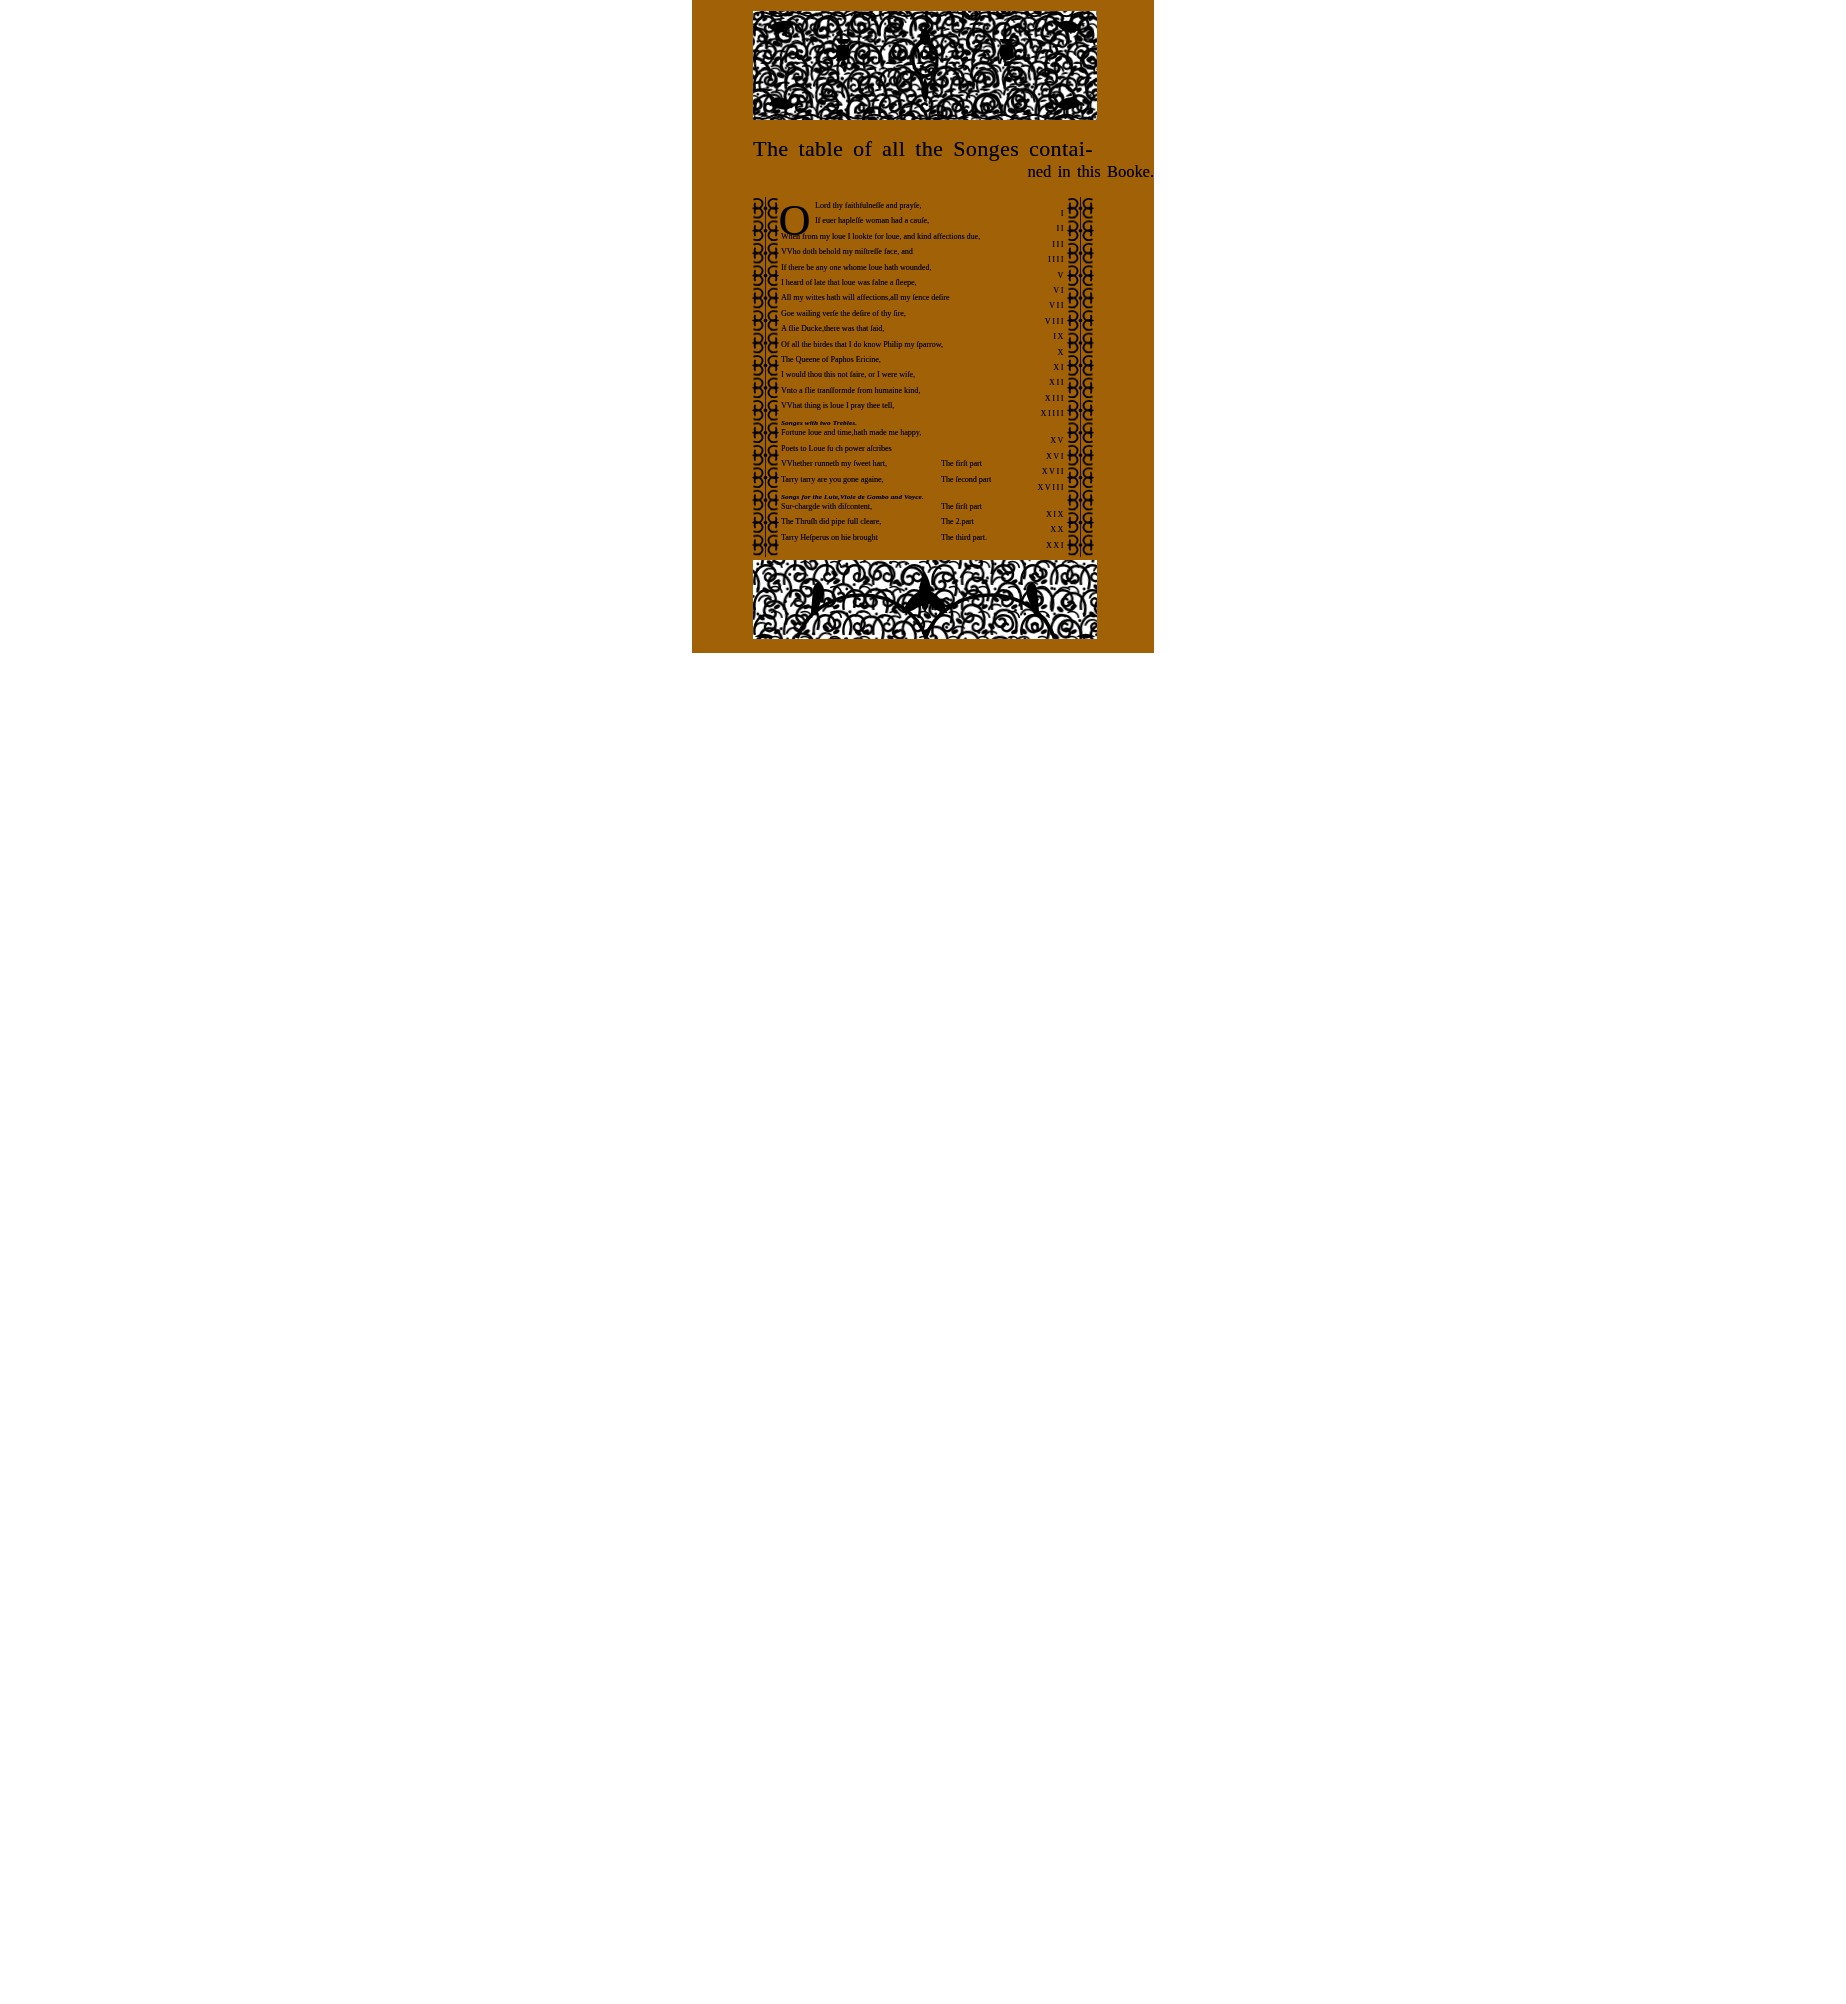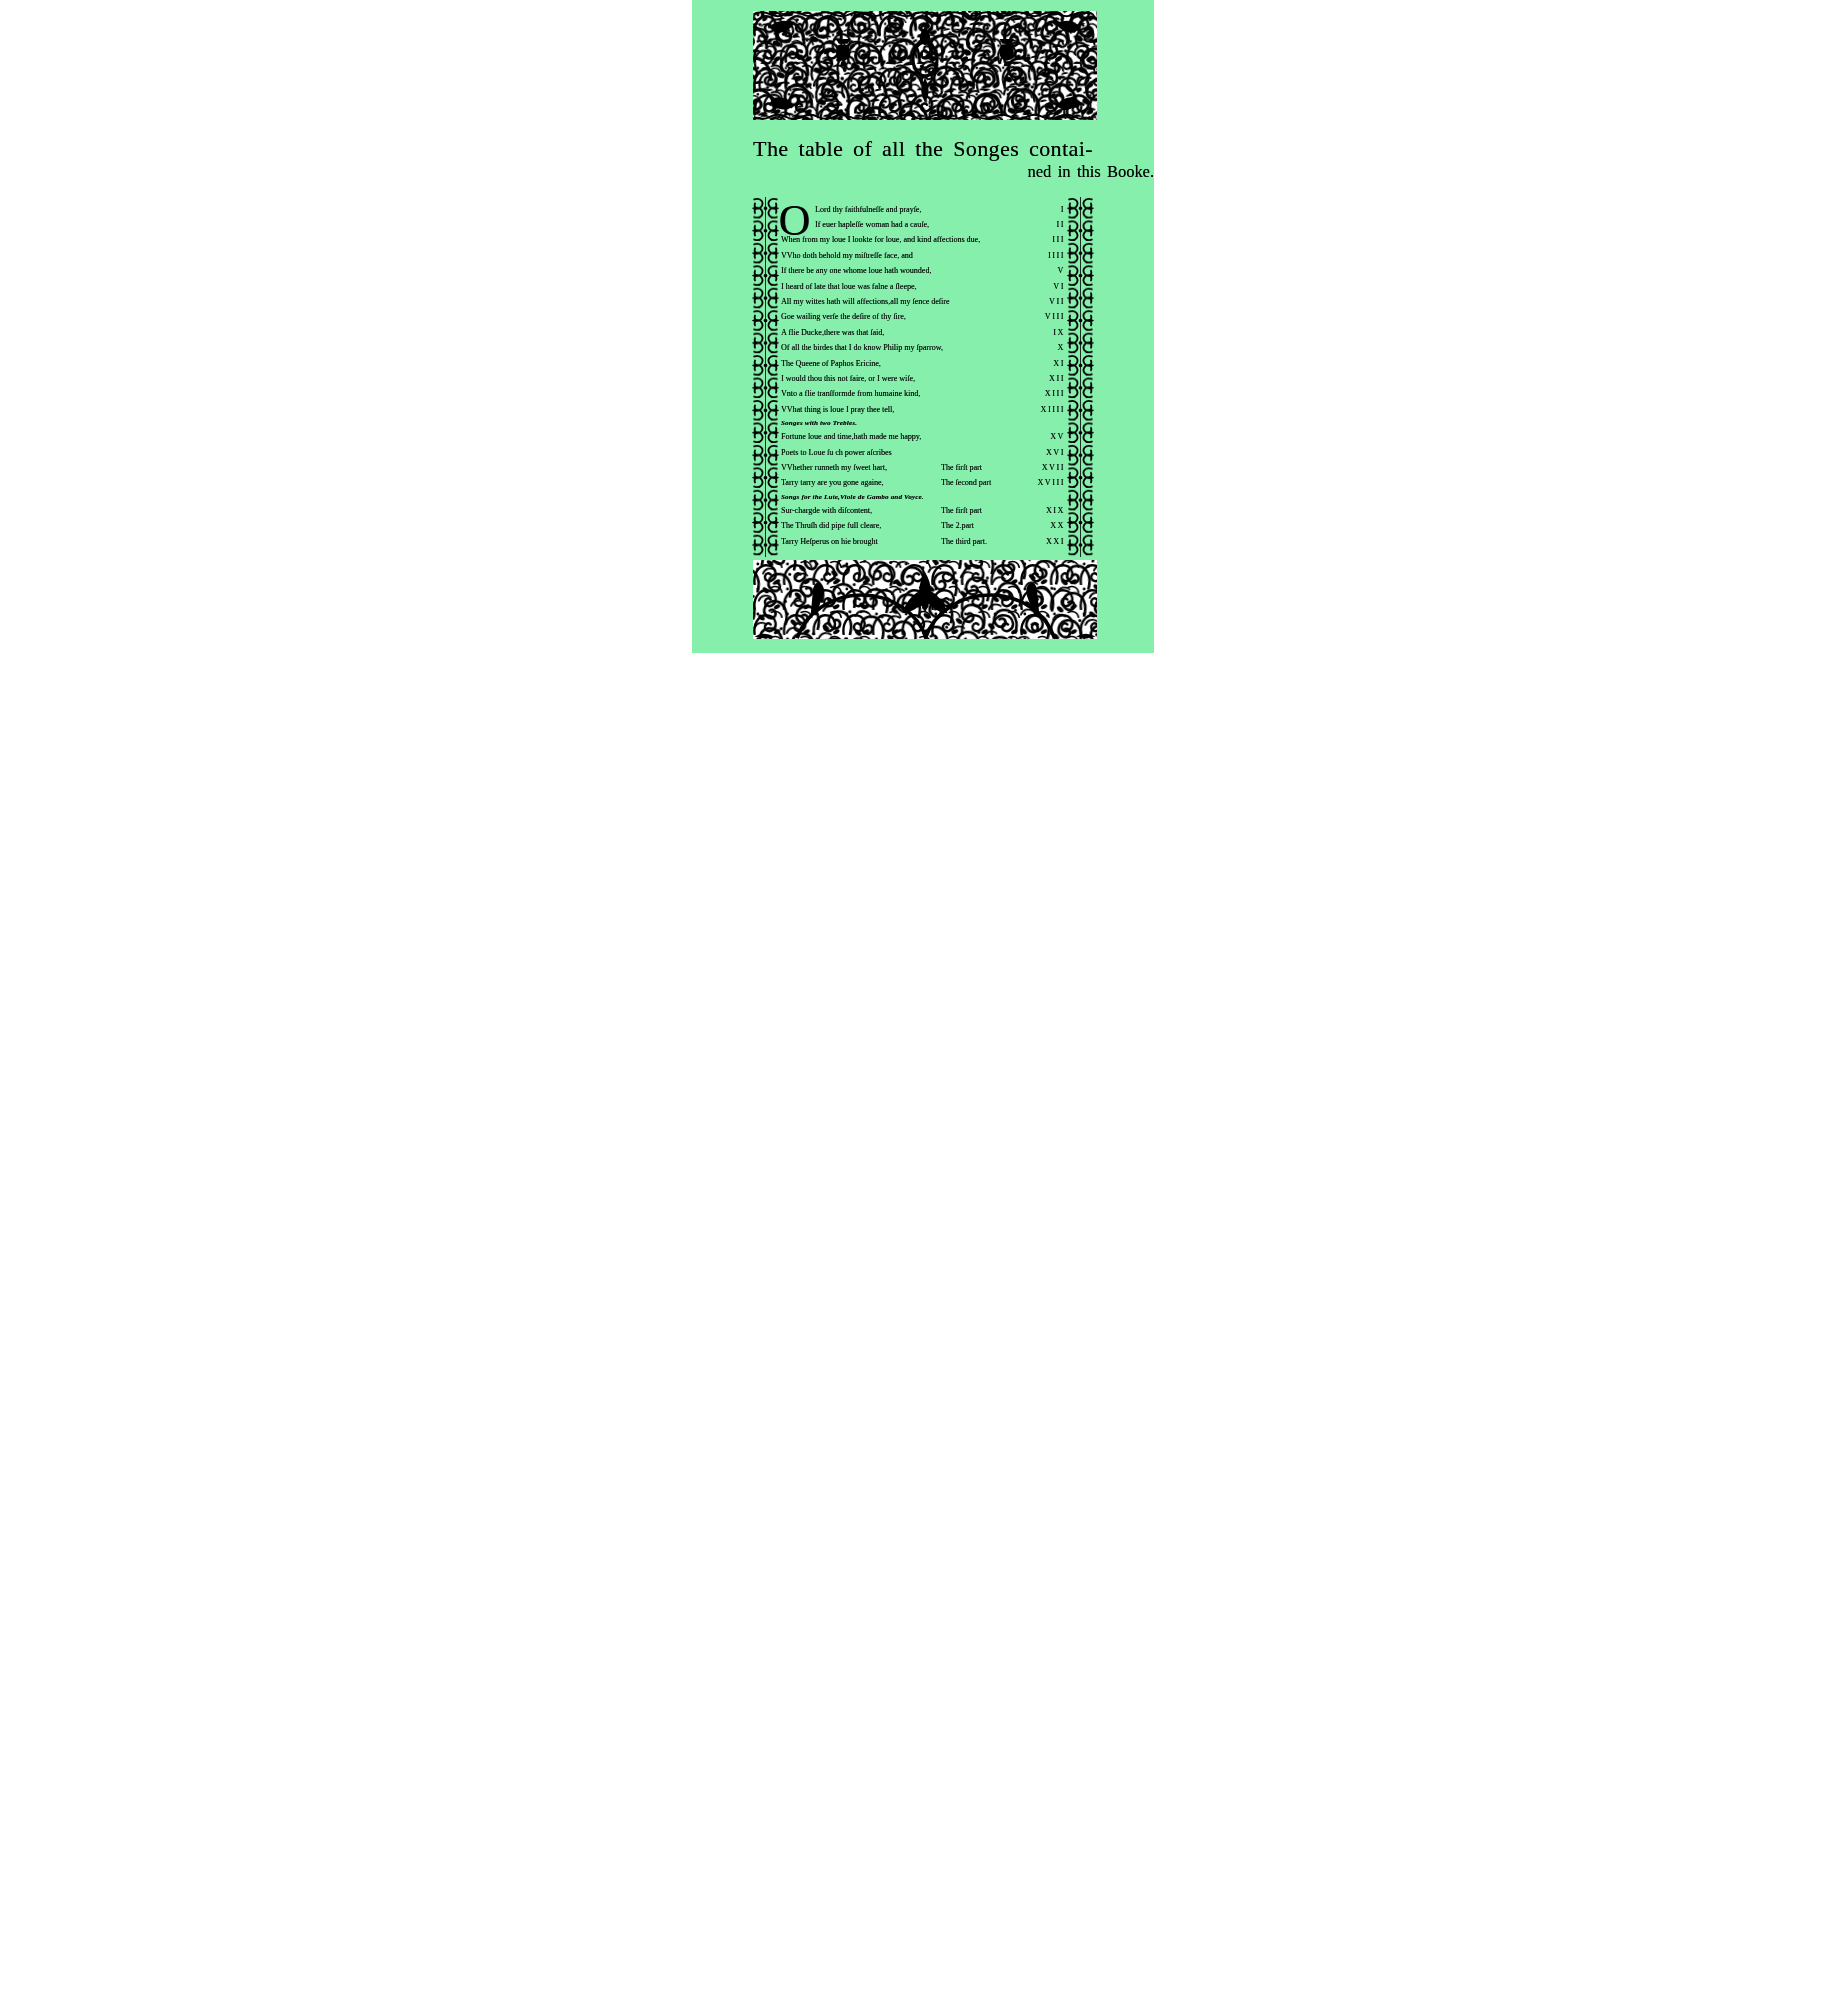--- a/index.html
+++ b/index.html
@@ -1,20 +1,20 @@
 <!DOCTYPE html>
 <html style="font-size:6.4px"><head>
 <meta charset="utf-8">
 <style>
   html,body{margin:0;padding:0;background:#ffffff;}
   .page{
     position:relative;
     width:462px;height:653px;
     margin:0 auto;
-    background:#86efac;
+    background:#a16207;
     color:#000;
     font-family:"Liberation Serif","DejaVu Serif",serif;
     overflow:hidden;
   }
   
   .orn{position:absolute;}
   .orn-top{left:61px;top:10.8px;width:344px;height:109px;}
   .orn-bottom{left:61px;top:560px;width:344px;height:79px;}
   .orn-left{left:59px;top:197px;width:29px;height:360px;}
   .orn-right{left:374px;top:197px;width:29px;height:360px;}
@@ -30,23 +30,24 @@
     position:absolute;top:164px;left:0;width:100%;
     text-align:right;font-size:16.4px;line-height:1;
     word-spacing:2.4px;
     text-shadow:0.2px 0.2px 0 rgba(0,0,0,.6);
   }
   
   .toc{
     position:absolute;left:89px;top:202px;width:284px;
   }
   .row{
-    position:relative;display:flex;align-items:center;
+    position:relative;display:flex;
     height:15.4px;font-size:8px;line-height:1;
     text-shadow:0.2px 0.1px 0 rgba(0,0,0,.55);
+    flex-direction:column;
   }
   .row .song{flex:1;white-space:nowrap;overflow:visible;}
   .row.indent{padding-left:34px;}
   .row .part{position:absolute;left:160px;white-space:nowrap;}
   .row .num{
     min-width:34px;text-align:right;letter-spacing:1.6px;
     font-size:8px;
   }
   .section{
     height:12px;line-height:12px;text-align:left;

